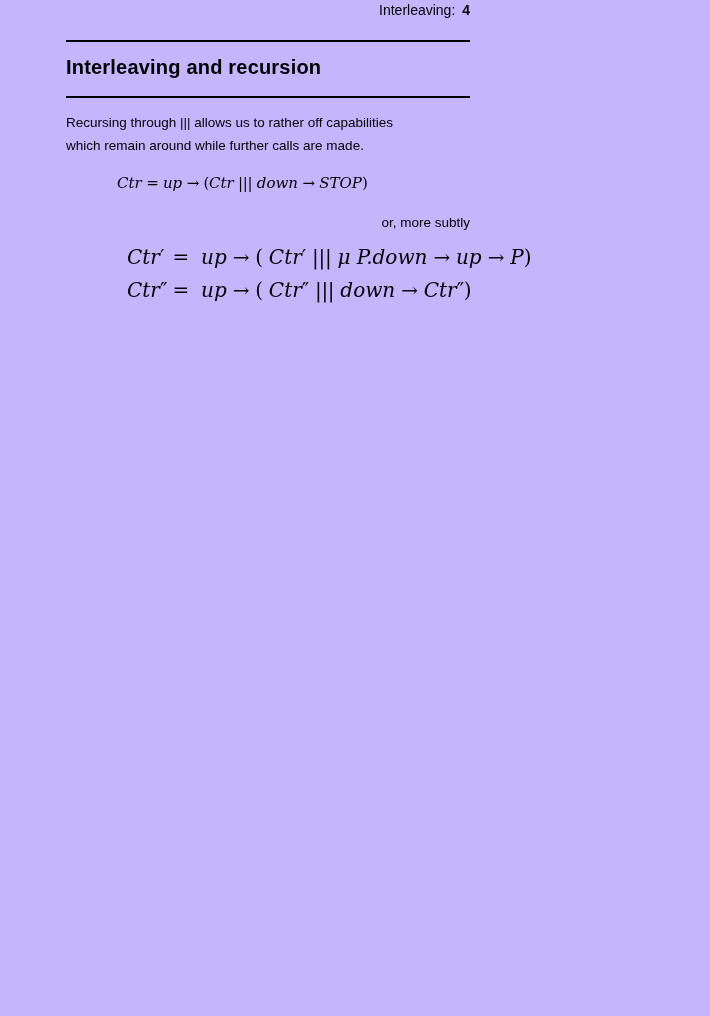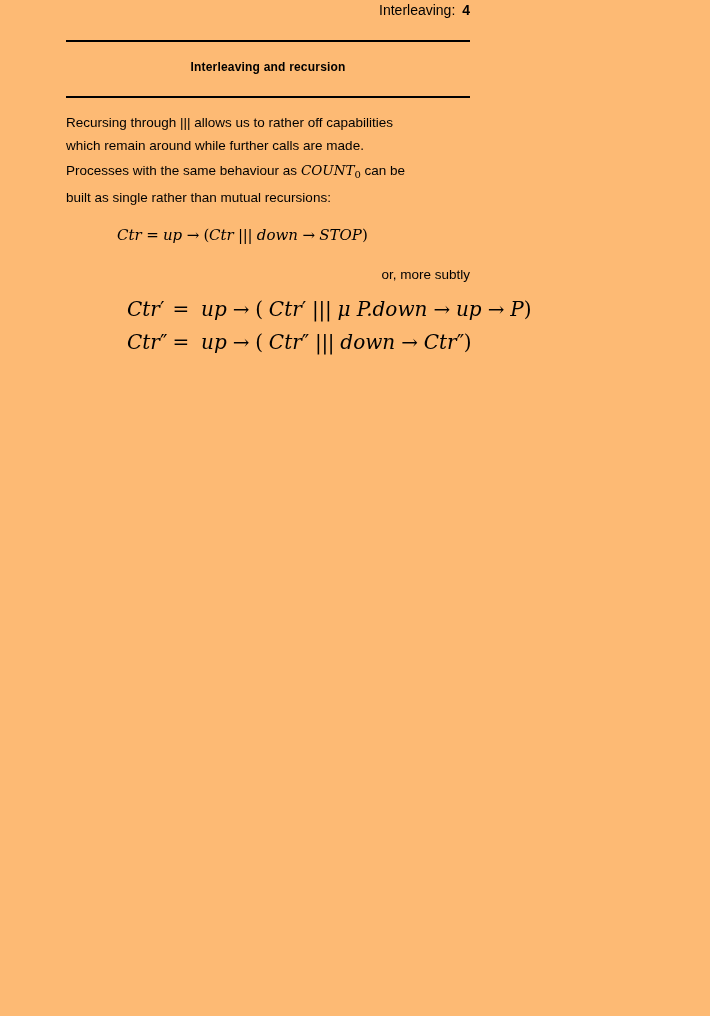--- a/index.html
+++ b/index.html
@@ -4,21 +4,21 @@
 <style>
   html, body {
     margin: 0;
     padding: 0;
     background: #ffffff;
   }
   .page {
     position: relative;
     width: 710px;
     height: 1016px;
-    background: #fdba74;
+    background: #c4b5fd;
     color: #000000;
     font-family: "Liberation Sans", sans-serif;
     overflow: hidden;
   }
   .content {
     position: absolute;
     left: 66px;
     top: 0;
     width: 404px;
     padding-top: 3px;
@@ -34,22 +34,22 @@
     margin-left: 3px;
   }
   .rule {
     height: 2px;
     background: #000000;
   }
   .rule-top { margin-top: 22px; }
   .rule-under-title { margin-top: 18px; }
   .slide-title {
     margin-top: 14px;
-    text-align: center;
-    font-size: 12px;
+    text-align: left;
+    font-size: 20px;
     font-weight: bold;
     line-height: 22px;
     letter-spacing: 0.2px;
   }
   .para { margin: 0; }
   .para-1 { margin-top: 13px; }
   .para-2 { margin-top: 2px; }
   .body-line {
     font-size: 13.5px;
     line-height: 23px;
@@ -111,24 +111,20 @@
 
     <div class="slide-title">Interleaving and recursion</div>
 
     <div class="rule rule-under-title"></div>
 
     <div class="para para-1">
       <div class="body-line">Recursing through ||| allows us to rather off capabilities</div>
       <div class="body-line">which remain around while further calls are made.</div>
     </div>
 
-    <div class="para para-2">
-      <div class="body-line"><span class="tk-sans">Processes with the same behaviour as </span><span class="tk-it">COUNT</span><span class="tk-sub">0</span><span class="tk-sans"> can be</span></div>
-      <div class="body-line">built as single rather than mutual recursions:</div>
-    </div>
 
     <div class="display-formula"><span class="tk-it">Ctr</span><span class="tk-up"> = </span><span class="tk-it">up</span><span class="tk-up"> → </span><span class="tk-up">(</span><span class="tk-it">Ctr</span><span class="tk-up"> ||| </span><span class="tk-it">down</span><span class="tk-up"> → </span><span class="tk-it">STOP</span><span class="tk-up">)</span></div>
 
     <div class="connector-line">or, more subtly</div>
 
     <div class="eqs">
       <div class="eq-lhs"><span class="tk-it">Ctr</span><span class="tk-up">′</span></div>
       <div class="eq-rel">=</div>
       <div class="eq-rhs"><span class="tk-it">up</span><span class="tk-up"> → </span><span class="tk-up">( </span><span class="tk-it">Ctr</span><span class="tk-up">′</span><span class="tk-up"> ||| </span><span class="tk-it">μ P.down</span><span class="tk-up"> → </span><span class="tk-it">up</span><span class="tk-up"> → </span><span class="tk-it">P</span><span class="tk-up">)</span></div>
 

